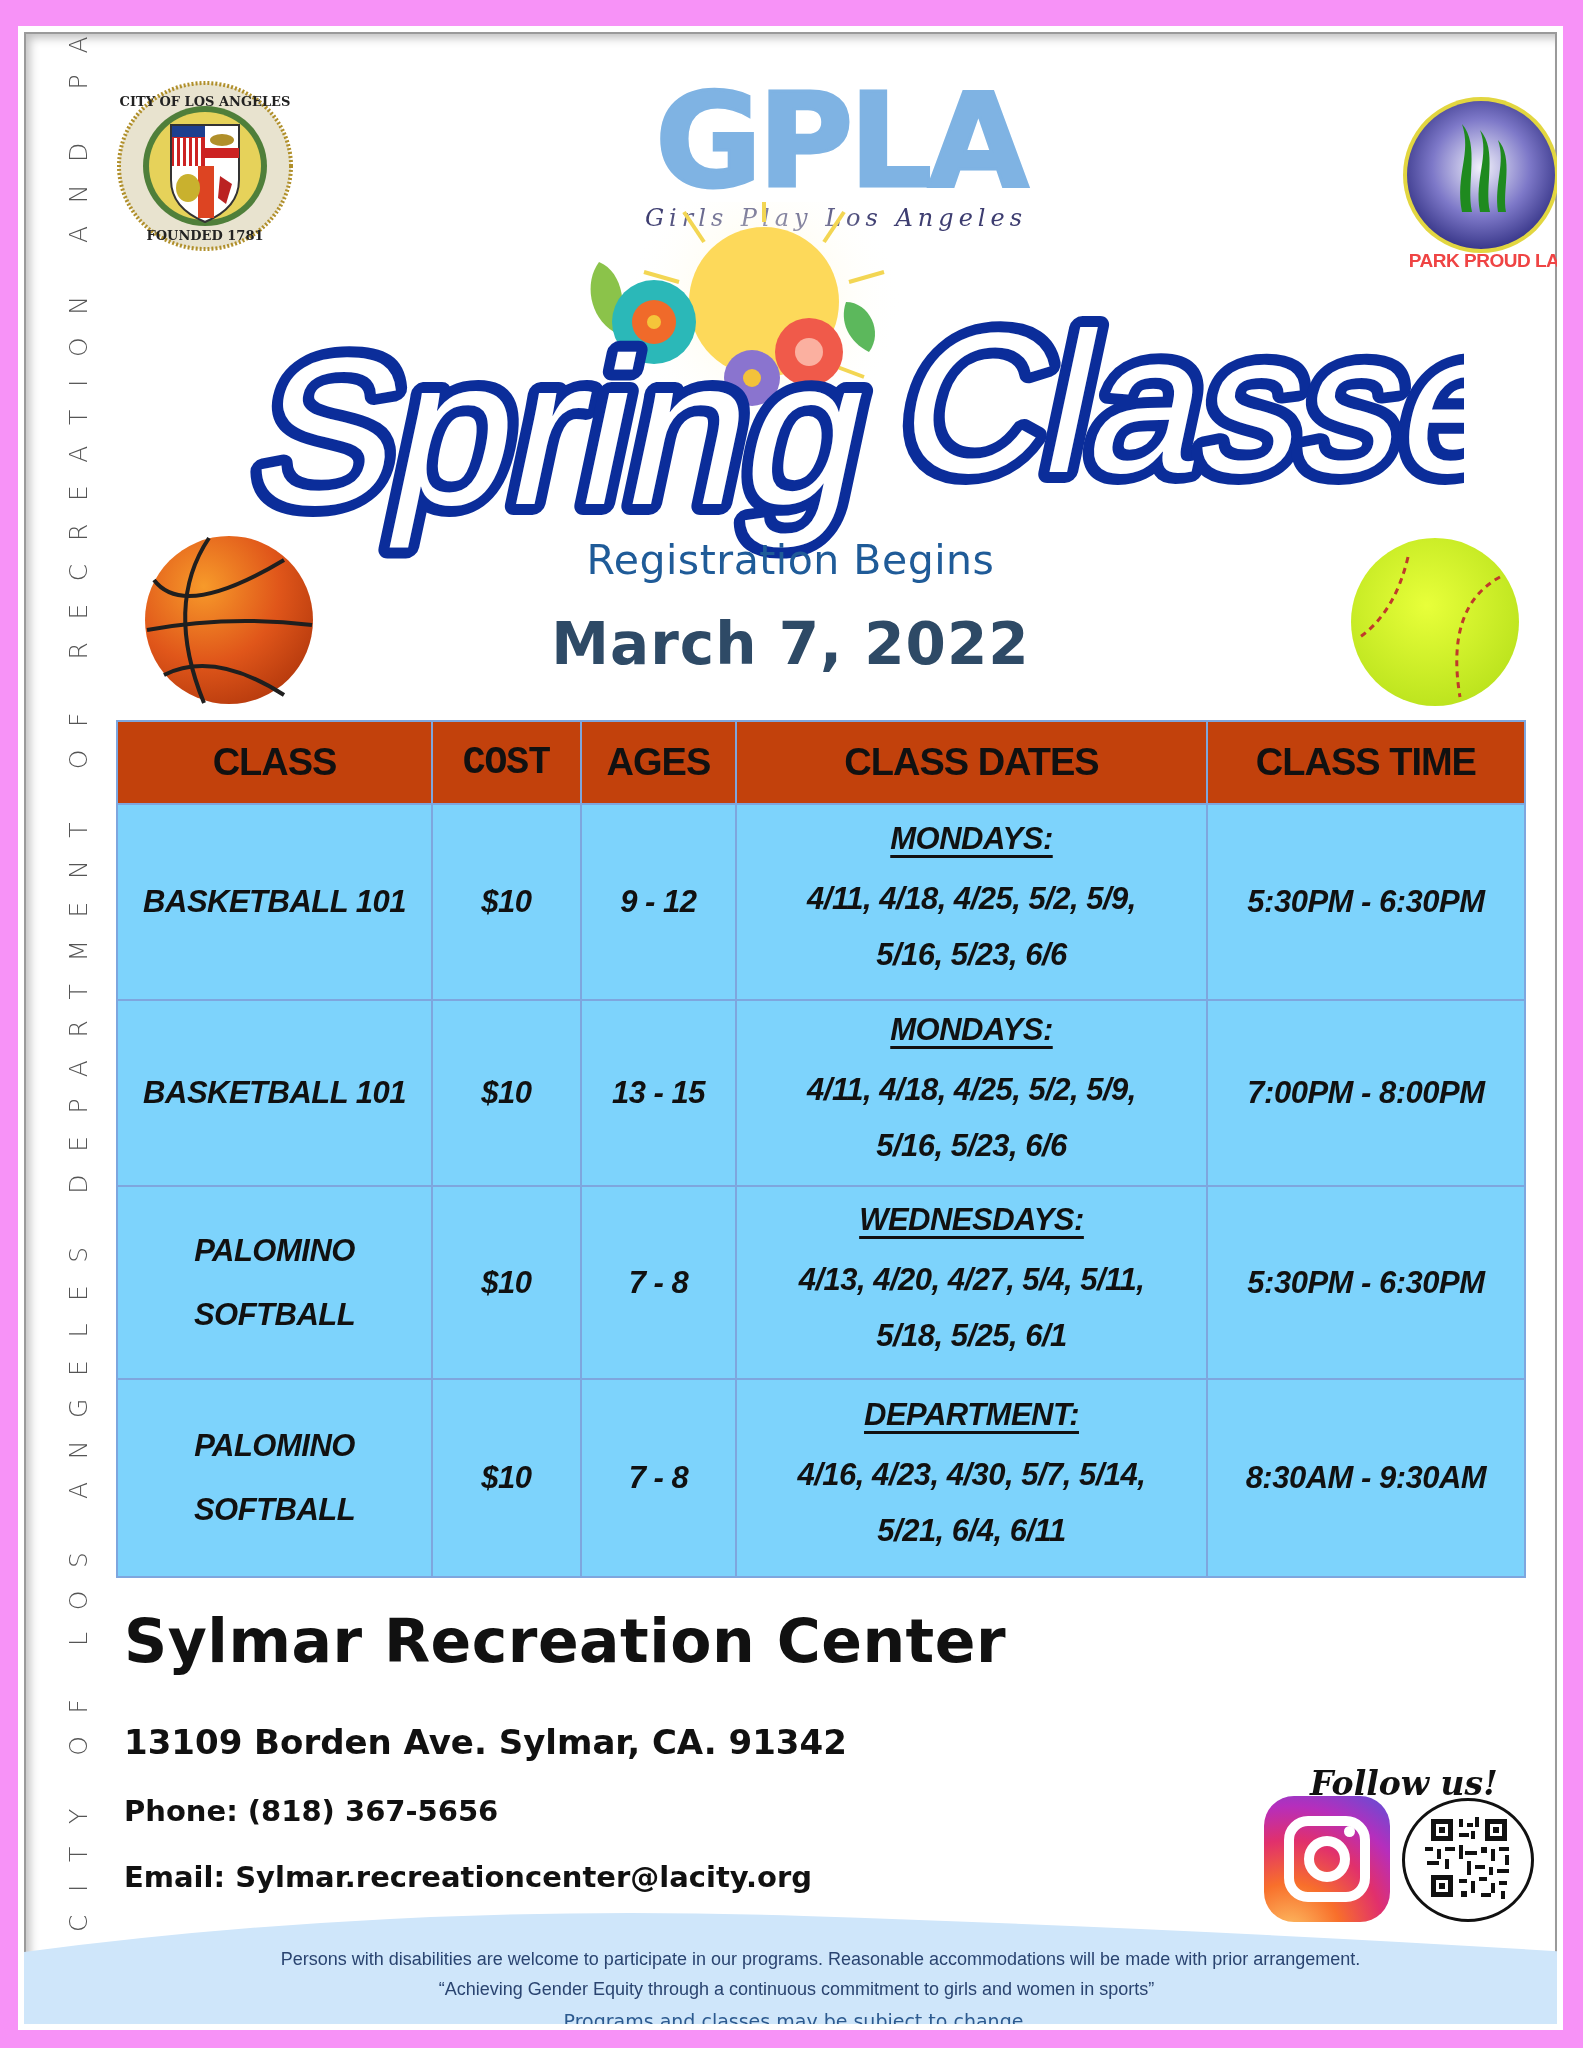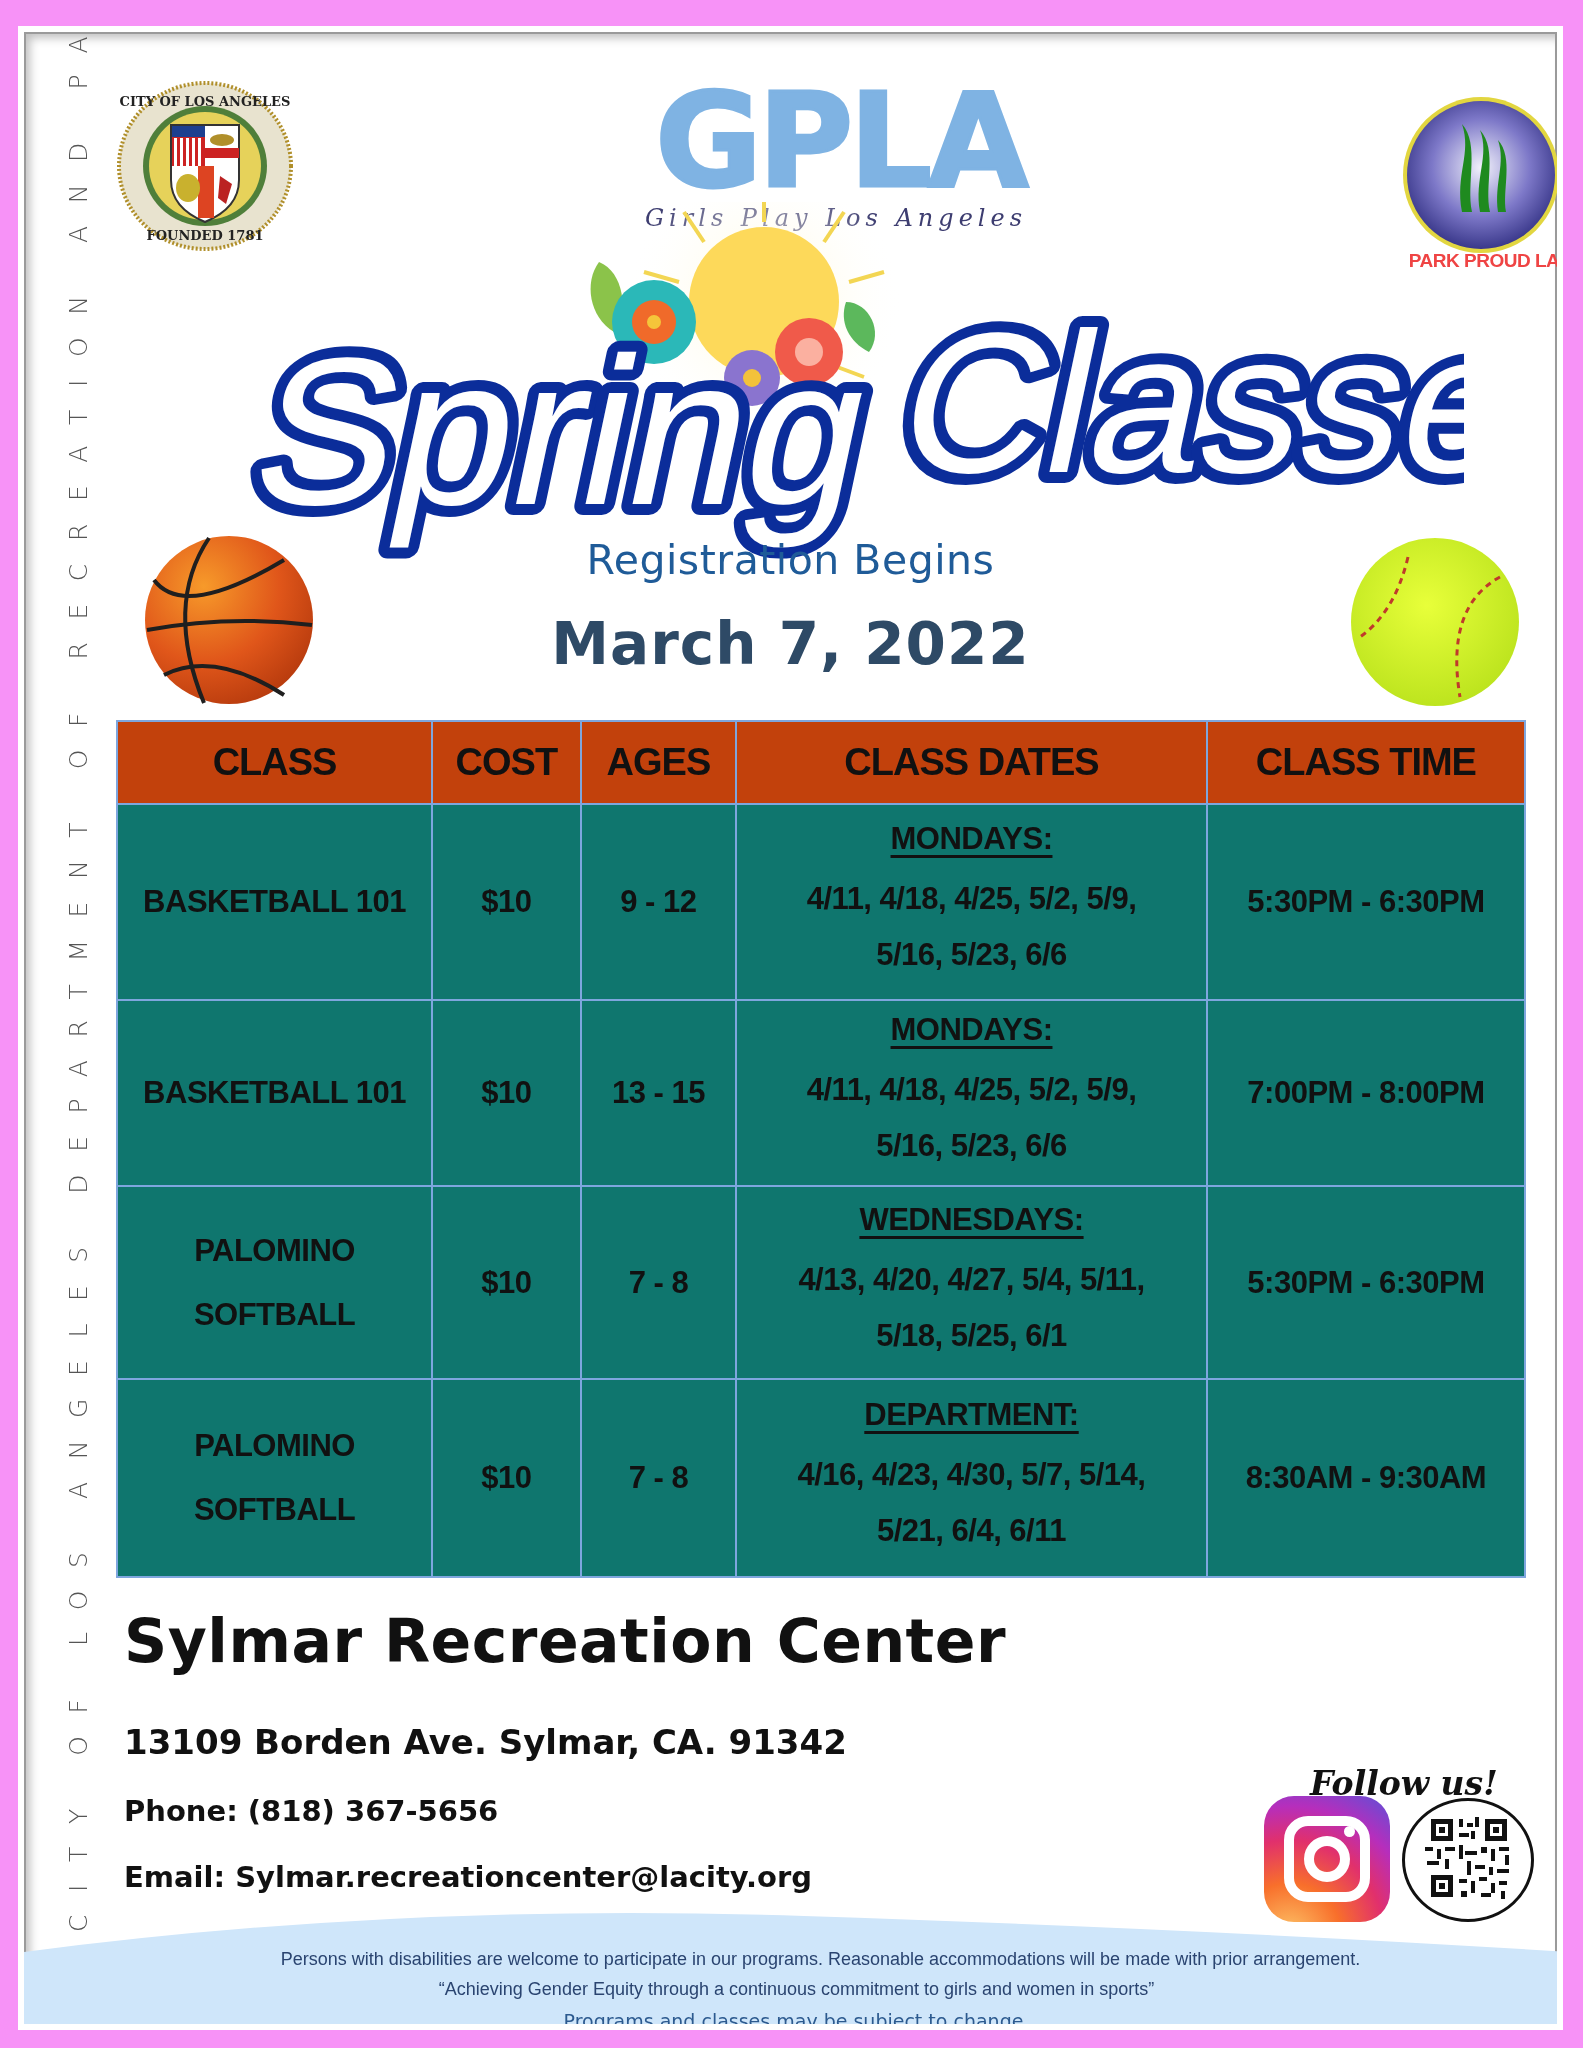--- a/index.html
+++ b/index.html
@@ -51,27 +51,27 @@
   .reg-begins { position: absolute; left: 0; width: 100%; top: 504px; text-align: center;
     font-family: "DejaVu Sans", sans-serif; font-size: 41px; color: #1f5b98; font-weight: 500; letter-spacing: 0.5px; }
   .reg-date { position: absolute; left: 0; width: 100%; top: 578px; text-align: center;
     font-family: "DejaVu Sans", sans-serif; font-size: 58px; color: #2e4a66; font-weight: 700; letter-spacing: 1px; }
 
   
   .schedule { position: absolute; left: 92px; top: 688px; width: 1410px; border-collapse: collapse;
     font-family: "Liberation Sans", sans-serif; }
   .schedule th, .schedule td { border: 2px solid #7ea6de; text-align: center; vertical-align: middle; color: #111; }
   .schedule th { background: #c2410c; height: 83px; font-size: 38px; font-weight: 700; letter-spacing: -1px; }
-  .schedule td { font-size: 31px; font-weight: 700; letter-spacing: -0.5px; background: #0f766e; }
+  .schedule td { font-size: 31px; font-weight: 700; letter-spacing: -0.5px; background: #7dd3fc; font-style: italic; }
   .schedule tr.r1 td { height: 196px; }
   .schedule tr.r2 td { height: 186px; }
   .schedule tr.r3 td { height: 193px; }
   .schedule tr.r4 td { height: 198px; }
   .col-class { width: 314px; }
-  .col-cost { width: 148px; }
+  .col-cost { width: 148px; font-family: Liberation Mono, monospace; }
   .col-ages { width: 155px; }
   .col-dates { width: 469px; }
   .col-time { width: 317px; }
   .day-label { display: block; text-decoration: underline; text-decoration-thickness: 3px; text-underline-offset: 6px; margin-bottom: 14px; }
   .dates-line { display: block; line-height: 56px; }
   .class-line { display: block; line-height: 64px; }
 
   
   .center-name { position: absolute; left: 100px; top: 1574px; font-family: "DejaVu Sans", sans-serif;
     font-size: 60px; font-weight: 700; color: #111; letter-spacing: 0.5px; }

